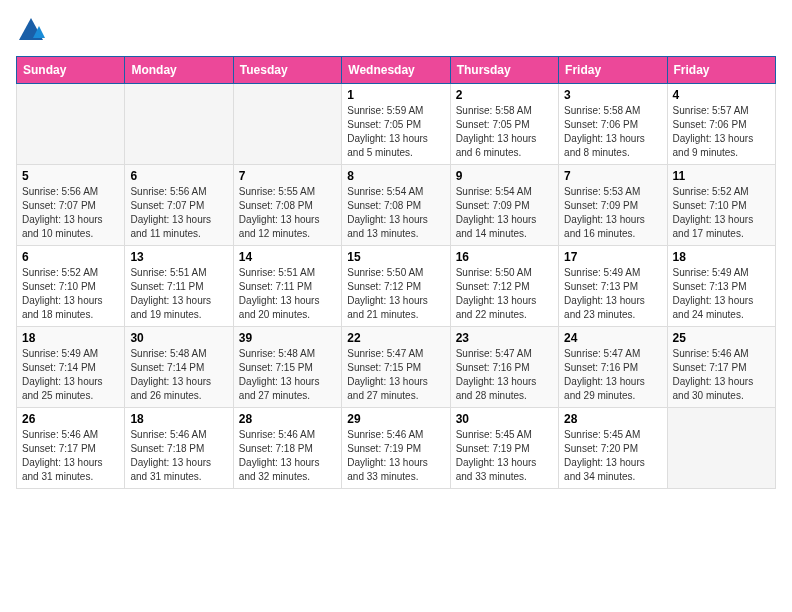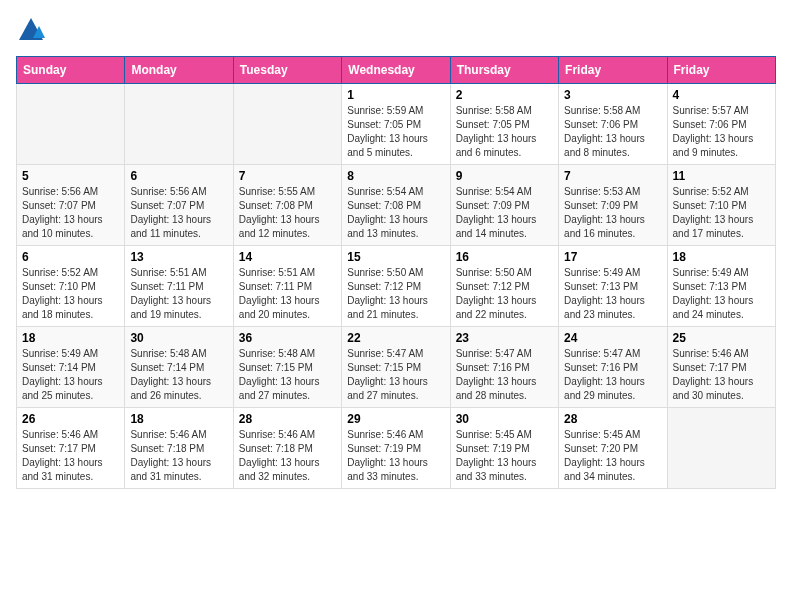--- a/index.html
+++ b/index.html
@@ -204,21 +204,21 @@
       <tr>
         <td>
           <span class="day-number">18</span>
           <div class="day-info">Sunrise: 5:49 AM<br>Sunset: 7:14 PM<br>Daylight: 13 hours and 25 minutes.</div>
         </td>
         <td>
           <span class="day-number">30</span>
           <div class="day-info">Sunrise: 5:48 AM<br>Sunset: 7:14 PM<br>Daylight: 13 hours and 26 minutes.</div>
         </td>
         <td>
-          <span class="day-number">36</span>
+          <span class="day-number">39</span>
           <div class="day-info">Sunrise: 5:48 AM<br>Sunset: 7:15 PM<br>Daylight: 13 hours and 27 minutes.</div>
         </td>
         <td>
           <span class="day-number">22</span>
           <div class="day-info">Sunrise: 5:47 AM<br>Sunset: 7:15 PM<br>Daylight: 13 hours and 27 minutes.</div>
         </td>
         <td>
           <span class="day-number">23</span>
           <div class="day-info">Sunrise: 5:47 AM<br>Sunset: 7:16 PM<br>Daylight: 13 hours and 28 minutes.</div>
         </td>

